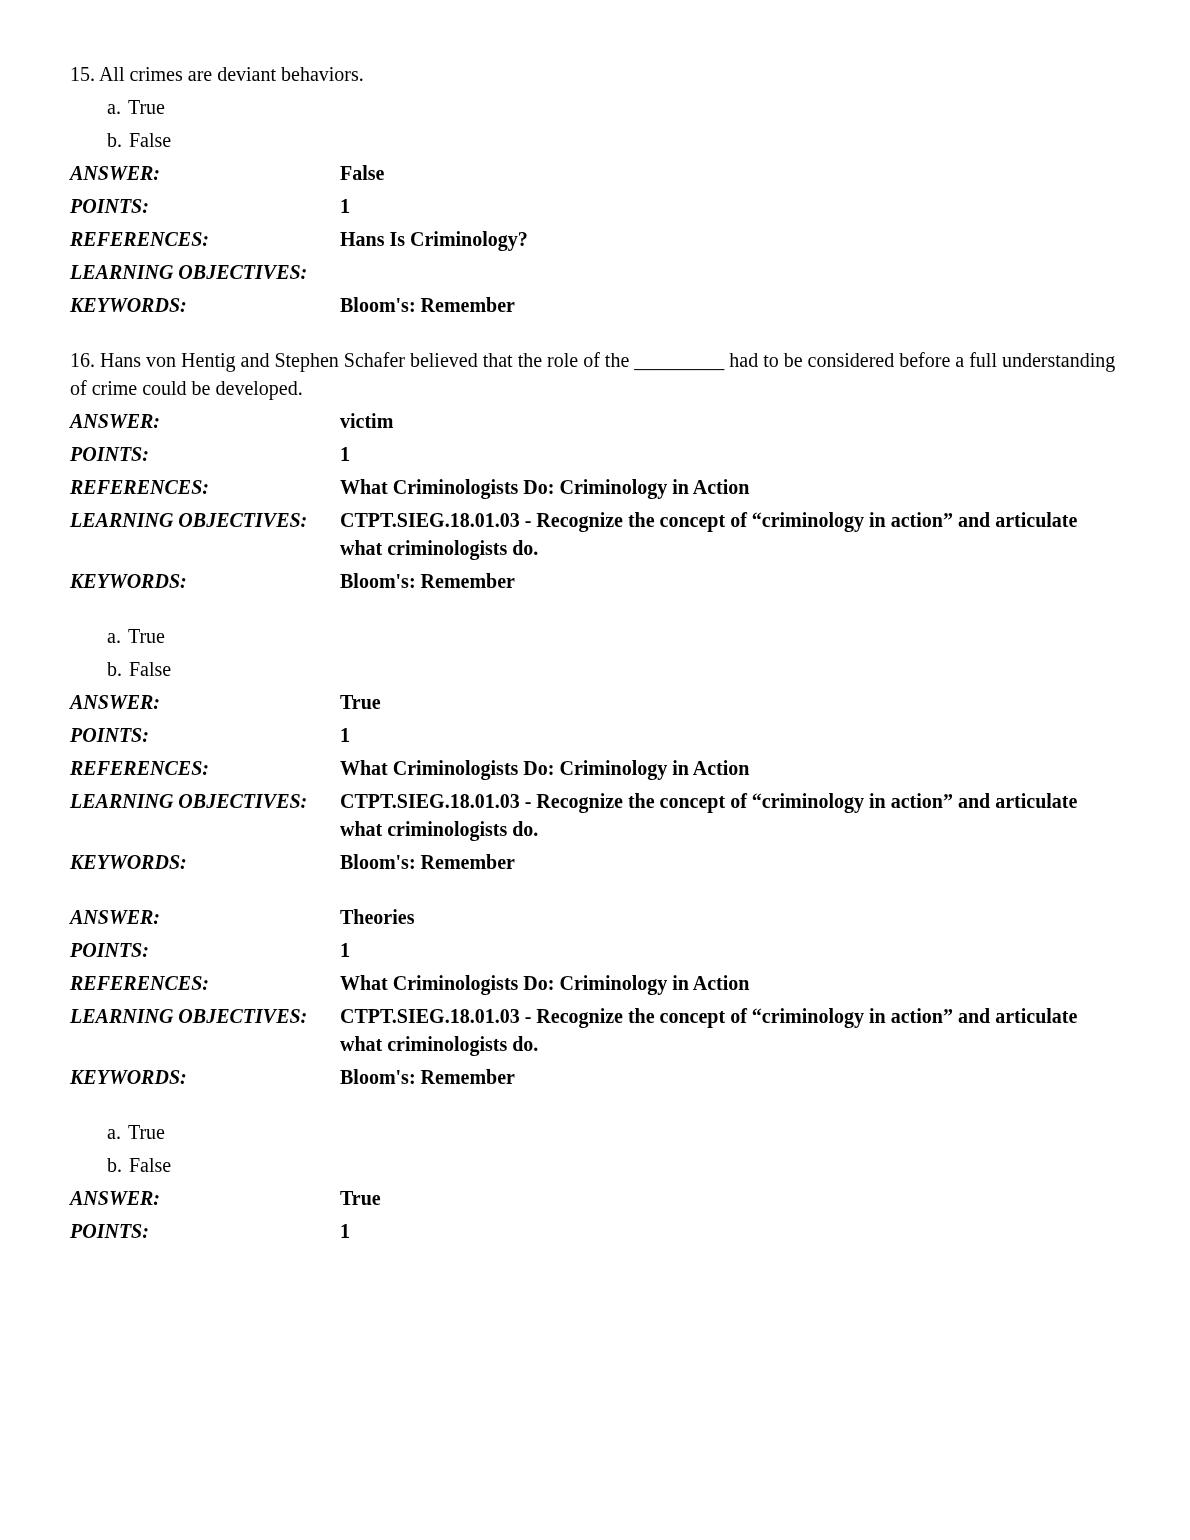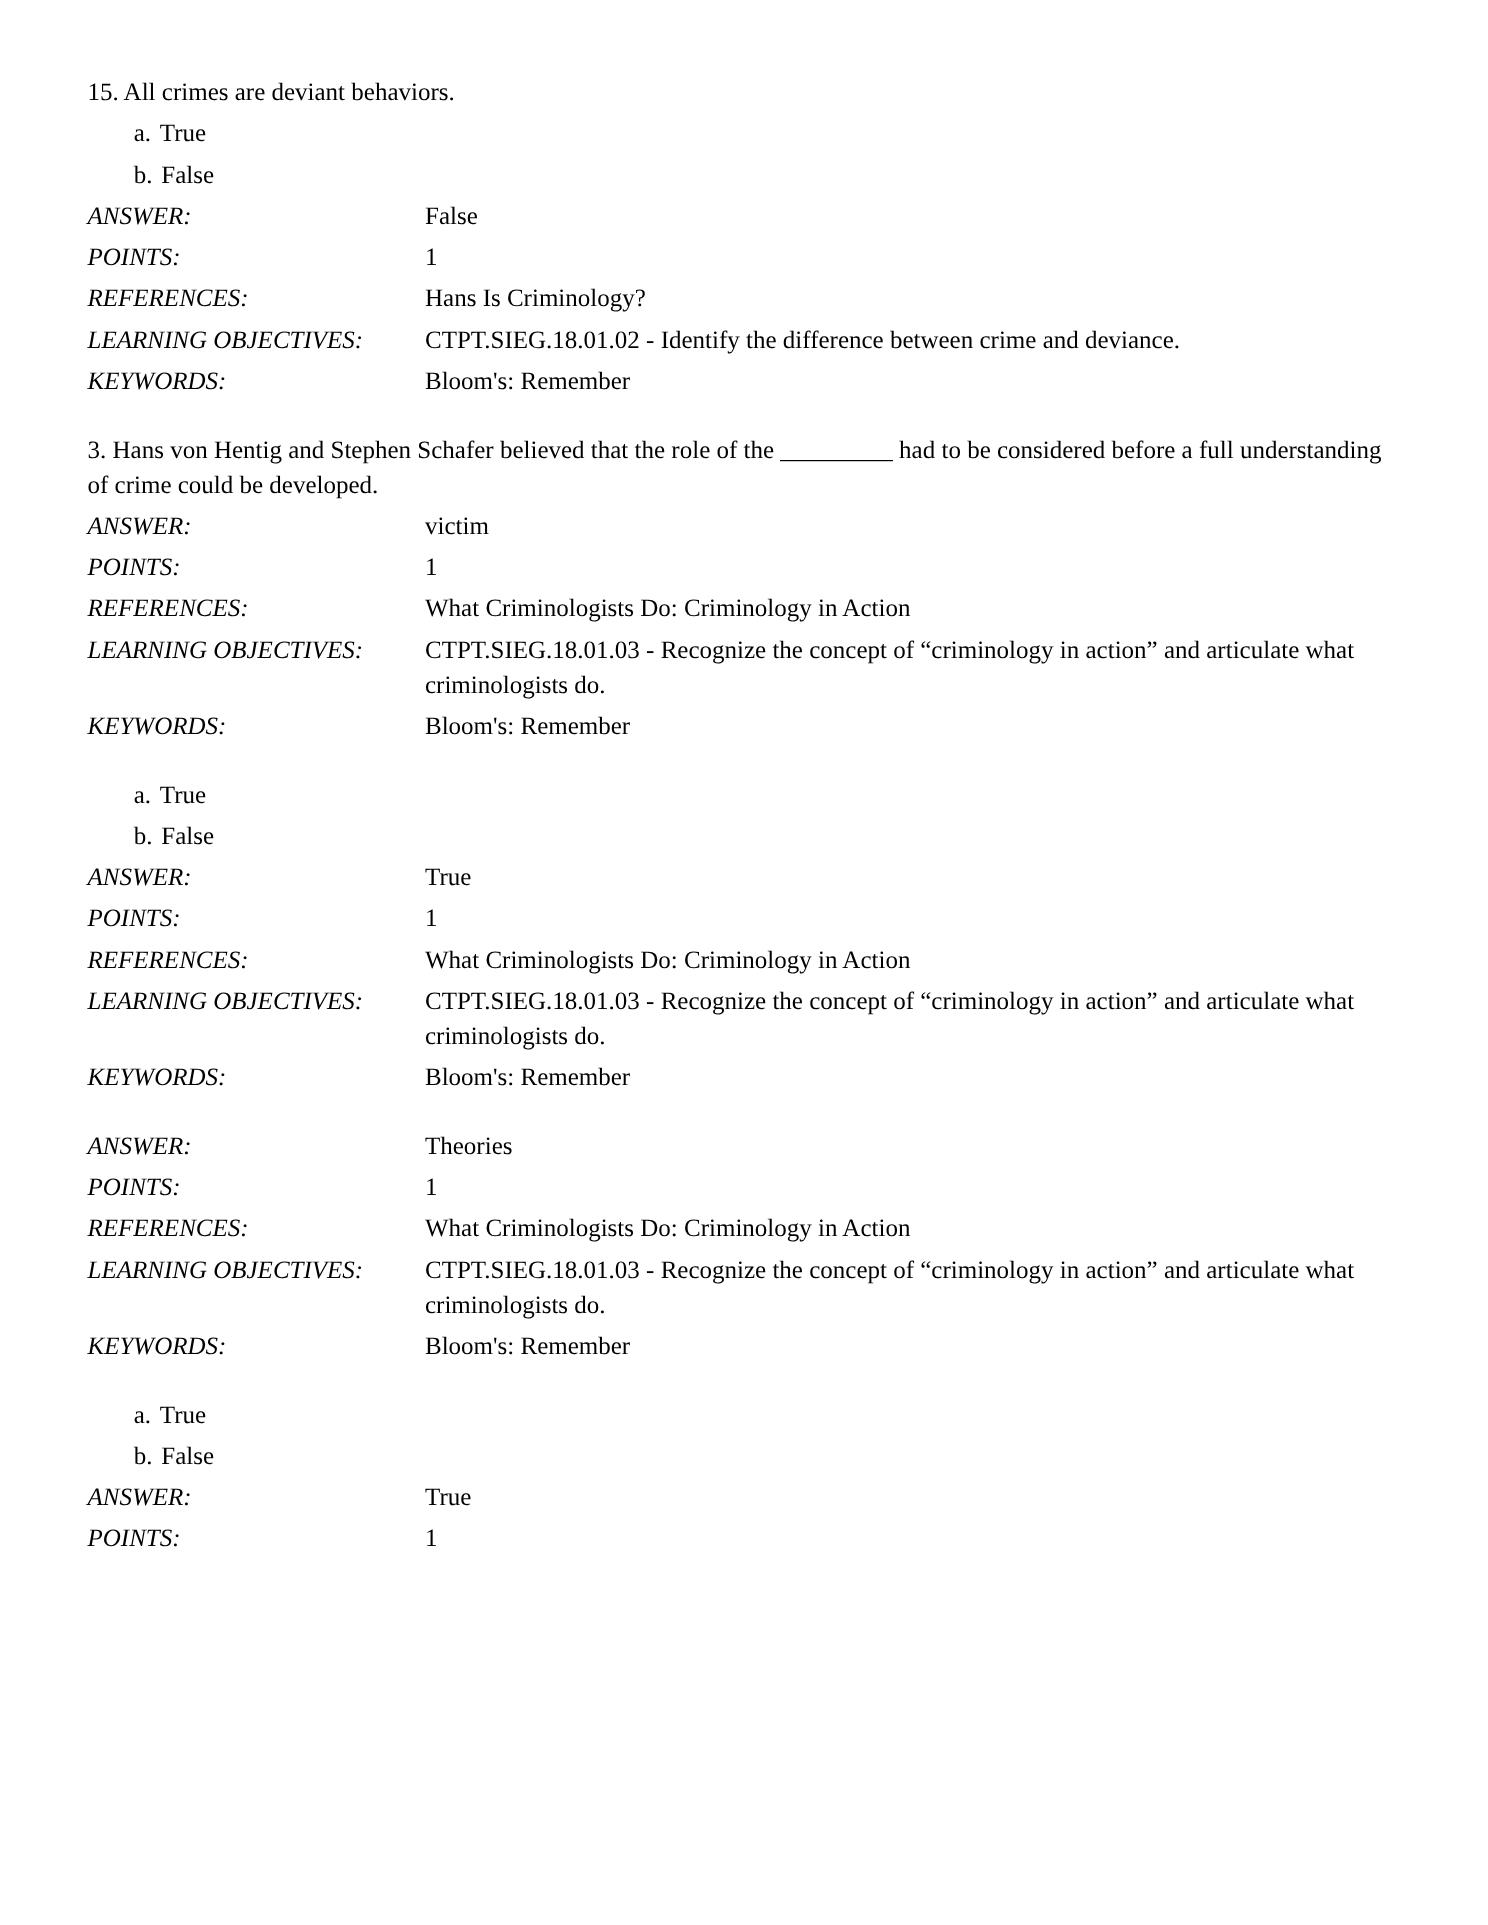--- a/index.html
+++ b/index.html
@@ -24,20 +24,21 @@
   .option-row {
     margin-top: 5px;
     padding-left: 37px;
   }
   .option-letter { display: inline-block; }
   .option-text { display: inline-block; margin-left: 7px; }
   .field-row {
     display: flex;
     margin-top: 5px;
     align-items: flex-start;
+    font-weight: bold;
   }
   .field-label {
     flex: 0 0 270px;
     width: 270px;
     font-style: italic;
   }
   .field-value { flex: 1; }
   .footer {
     position: absolute;
     top: 1428px;
@@ -75,30 +76,29 @@
       <div class="field-row">
         <span class="field-label">POINTS:</span>
         <span class="field-value">1</span>
       </div>
       <div class="field-row">
         <span class="field-label">REFERENCES:</span>
         <span class="field-value">Hans Is Criminology?</span>
       </div>
       <div class="field-row">
         <span class="field-label">LEARNING OBJECTIVES:</span>
-        <span class="field-value">CTPT.SIEG.18.01.02 - Identify the difference between crime and deviance.</span>
       </div>
       <div class="field-row">
         <span class="field-label">KEYWORDS:</span>
         <span class="field-value">Bloom's: Remember</span>
       </div>
     </div>
 
     <div class="question-block">
-      <p class="q-text">3. Hans von Hentig and Stephen Schafer believed that the role of the _________ had to be considered before a full understanding of crime could be developed.</p>
+      <p class="q-text">16. Hans von Hentig and Stephen Schafer believed that the role of the _________ had to be considered before a full understanding of crime could be developed.</p>
       <div class="field-row">
         <span class="field-label">ANSWER:</span>
         <span class="field-value">victim</span>
       </div>
       <div class="field-row">
         <span class="field-label">POINTS:</span>
         <span class="field-value">1</span>
       </div>
       <div class="field-row">
         <span class="field-label">REFERENCES:</span>

